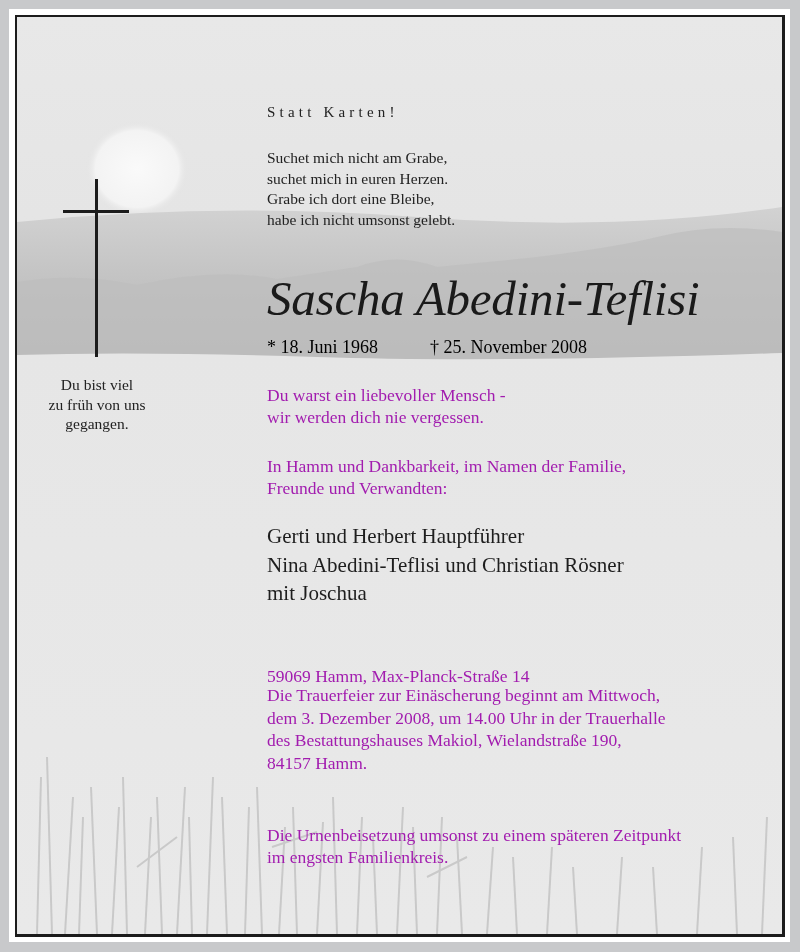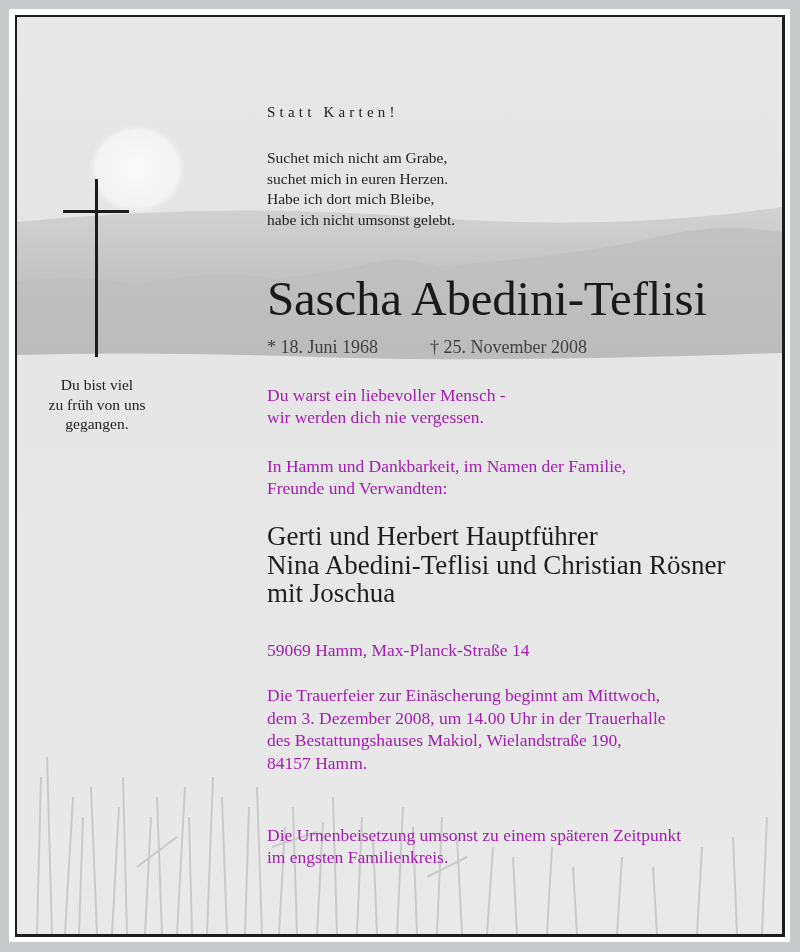--- a/index.html
+++ b/index.html
@@ -7,28 +7,28 @@
   .white-band { position:absolute; left:9px; top:9px; width:781px; height:933px; background:#ffffff; }
   .frame { position:absolute; left:15px; top:15px; width:765px; height:917px; border:2px solid #1c1c1c; border-right-width:3px; border-bottom-width:3px; overflow:hidden; background:#e6e6e6; }
   .bg { position:absolute; left:0; top:0; width:100%; height:100%; }
   .cross-v { position:absolute; left:78px; top:162px; width:3px; height:178px; background:#1c1c1c; }
   .cross-h { position:absolute; left:46px; top:193px; width:66px; height:3px; background:#1c1c1c; }
   .side-text { position:absolute; left:20px; top:358px; width:120px; text-align:center; font-size:15.5px; line-height:19.5px; color:#222; }
   .content { position:absolute; left:222px; top:0; width:540px; }
   .abs { position:absolute; left:0; white-space:nowrap;margin-left:28px; }
   .heading { top:87px; font-size:15px; letter-spacing:4.2px; color:#222; }
   .poem { top:131px; font-size:15.5px; line-height:20.5px; color:#222; }
-  .name { top:252px; font-size:49px; line-height:60px; letter-spacing:-0.2px; color:#1a1a1a; }
-  .dates { top:319px; font-size:18px; line-height:22px; color:#404040; }
+  .name { top:252px; font-size:49px; line-height:60px; letter-spacing:-0.2px; color:#1a1a1a;font-style:italic; }
+  .dates { top:319px; font-size:18px; line-height:22px; color:#000000; }
   .dates .death { margin-left:52px; }
   .p { font-size:17.5px; line-height:22px; color:#a21caf; }
   .p1 { top:367px; }
   .p2 { top:438px; }
-  .family { top:505px; font-size:27px; line-height:28.5px; color:#1e1e1e; }
-  .addr { top:622px;text-align:center; }
+  .family { top:505px; font-size:21px; line-height:28.5px; color:#1e1e1e; }
+  .addr { top:648px;text-align:center; }
   .p3 { top:667px; line-height:22.7px; }
   .p4 { top:807px; }
   .line { display:block; }
 </style>
 </head>
 <body>
 
 <div class="white-band"></div>
 
 <div class="frame">
@@ -107,21 +107,21 @@
     <span class="line">zu früh von uns</span>
     <span class="line">gegangen.</span>
   </div>
 
   <div class="content">
     <div class="abs heading">Statt Karten!</div>
 
     <div class="abs poem">
       <span class="line">Suchet mich nicht am Grabe,</span>
       <span class="line">suchet mich in euren Herzen.</span>
-      <span class="line">Habe ich dort mich Bleibe,</span>
+      <span class="line">Grabe ich dort eine Bleibe,</span>
       <span class="line">habe ich nicht umsonst gelebt.</span>
     </div>
 
     <div class="abs name">Sascha Abedini-Teflisi</div>
 
     <div class="abs dates">
       <span>* 18. Juni 1968</span><span class="death">† 25. November 2008</span>
     </div>
 
     <div class="abs p p1">

